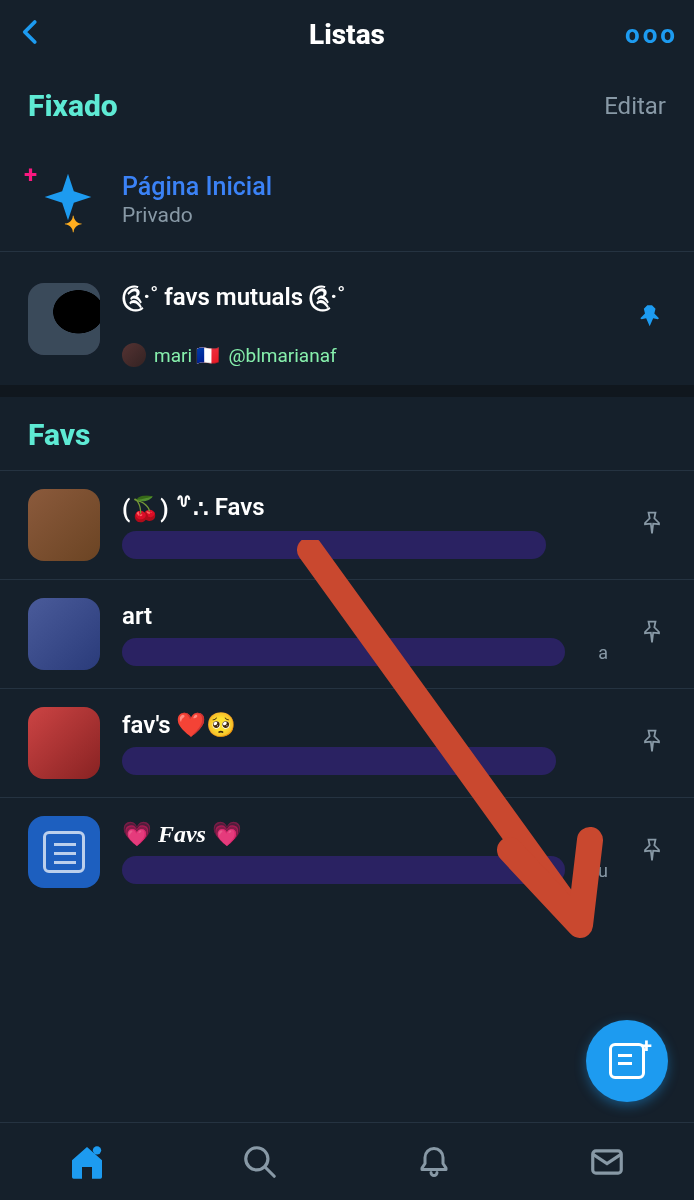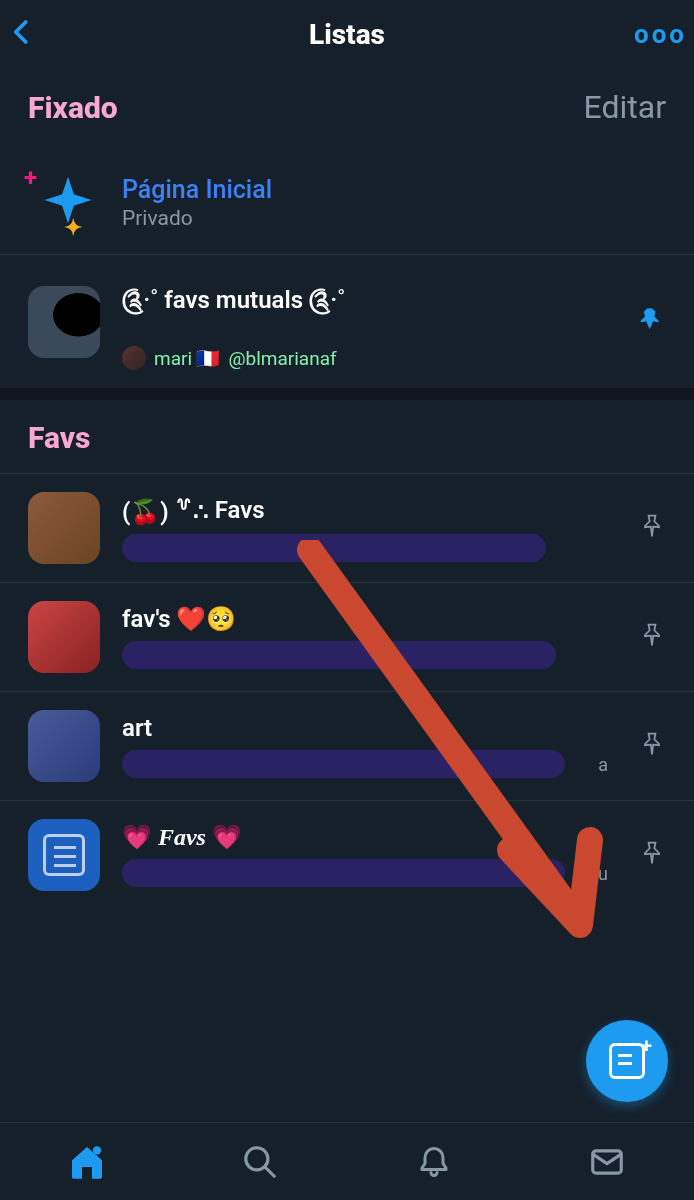--- a/index.html
+++ b/index.html
@@ -1,25 +1,25 @@
 <!DOCTYPE html>
 <html><head>
   <meta charset="utf-8">
   <style>
     * { margin: 0; padding: 0; box-sizing: border-box; font-family: -apple-system, BlinkMacSystemFont, "Segoe UI", Roboto, sans-serif; }
     body { width: 694px; height: 1200px; background: #15202b; color: #fff; overflow: hidden; position: relative; }
 
-    .header { display: flex; align-items: center; justify-content: space-between; height: 68px; padding: 0 7px; }
+    .header { display: flex; align-items: center; justify-content: space-between; height: 68px; padding: 0 16px; }
     .back-icon svg { width: 30px; height: 30px; }
     .header-title { font-size: 28px; font-weight: 800; position: absolute; left: 50%; transform: translateX(-50%); }
     .more-icon { color: #1d9bf0; font-size: 26px; letter-spacing: 3px; font-weight: 700; }
 
     .section-header { display: flex; justify-content: space-between; align-items: center; padding: 20px 28px 24px 28px; }
-    .section-title { font-size: 30px; font-weight: 800; color: #f9a8d4; }
-    .edit-link { font-size: 32px; color: #8899a6; margin-left: 32px; }
+    .section-title { font-size: 30px; font-weight: 800; color: #5eead4; }
+    .edit-link { font-size: 24px; color: #8899a6; margin-left: 32px; }
 
     .pinned-item { display: flex; align-items: center; padding: 16px 28px; gap: 22px; }
     .sparkle-icon { width: 72px; height: 72px; position: relative; flex-shrink: 0; }
     .sparkle-main { position: absolute; left: 12px; top: 6px; }
     .sparkle-plus { position: absolute; left: -4px; top: -2px; color: #f91880; font-size: 24px; font-weight: 700; }
     .sparkle-small { position: absolute; left: 36px; bottom: -2px; color: #ffad1f; font-size: 22px; font-weight: 700; }
     .pinned-text .title { font-size: 25px; font-weight: 500; color: #3b82f6; }
     .pinned-text .subtitle { font-size: 21px; color: #8899a6; margin-top: 2px; }
 
     .list-item { display: flex; align-items: center; padding: 18px 28px; gap: 22px; border-bottom: 1px solid #253341; position: relative; }
@@ -134,42 +134,42 @@
         </div>
     </div>
     <div class="pin-btn pin-gray">
       <svg width="28" height="28" viewBox="0 0 24 24">
           <path d="M9 3h6l-1 5 4 4v1l-5-.5L12 21l-1-8.5L6 13v-1l4-4-1-5z"></path>
         </svg>
     </div>
   </div>
 
   <div class="list-item">
+    <div class="thumb thumb-2"></div>
+    <div class="item-body">
+      <div class="item-title">art</div>
+      <div class="redact-wrap">
+        <div class="redact" style="width:92%;"></div>
+        <span class="redact-peek">a</span>
+      </div>
+    </div>
+    <div class="pin-btn pin-gray">
+      <svg width="28" height="28" viewBox="0 0 24 24">
+          <path d="M9 3h6l-1 5 4 4v1l-5-.5L12 21l-1-8.5L6 13v-1l4-4-1-5z"></path>
+        </svg>
+    </div>
+  </div>
+
+  <div class="list-item">
     <div class="thumb thumb-3"></div>
     <div class="item-body">
       <div class="item-title">fav's ❤️🥺</div>
       <div class="redact-wrap">
           <div class="redact" style="width:90%;"></div>
         </div>
-    </div>
-    <div class="pin-btn pin-gray">
-      <svg width="28" height="28" viewBox="0 0 24 24">
-          <path d="M9 3h6l-1 5 4 4v1l-5-.5L12 21l-1-8.5L6 13v-1l4-4-1-5z"></path>
-        </svg>
-    </div>
-  </div>
-
-  <div class="list-item">
-    <div class="thumb thumb-2"></div>
-    <div class="item-body">
-      <div class="item-title">art</div>
-      <div class="redact-wrap">
-        <div class="redact" style="width:92%;"></div>
-        <span class="redact-peek">a</span>
-      </div>
     </div>
     <div class="pin-btn pin-gray">
       <svg width="28" height="28" viewBox="0 0 24 24">
           <path d="M9 3h6l-1 5 4 4v1l-5-.5L12 21l-1-8.5L6 13v-1l4-4-1-5z"></path>
         </svg>
     </div>
   </div>
 
   <div class="list-item">
     <div class="thumb thumb-4">

